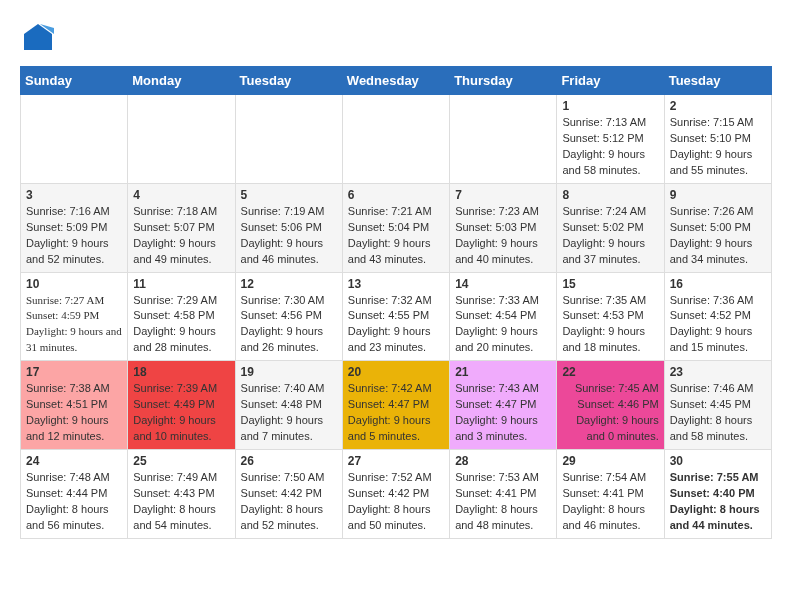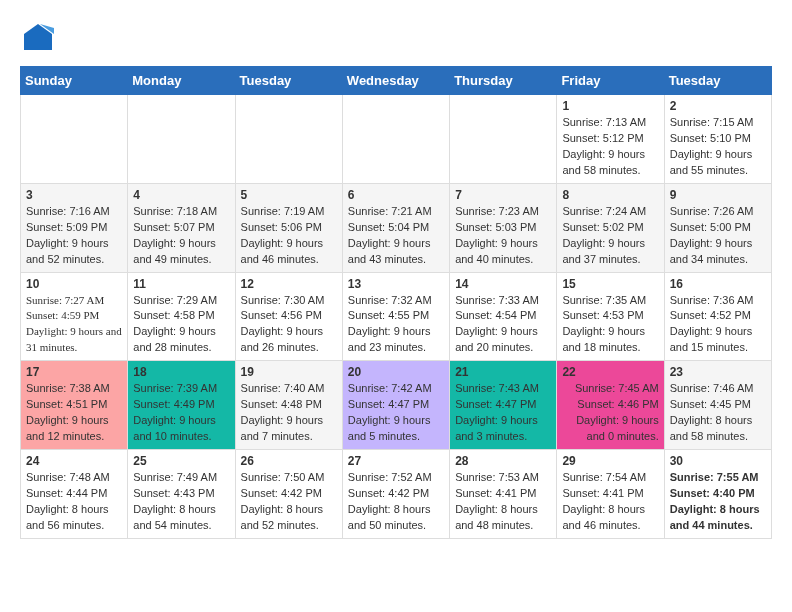--- a/index.html
+++ b/index.html
@@ -228,39 +228,39 @@
 Daylight: 9 hours and 15 minutes.</div>
         </td>
       </tr>
       <tr>
         <td style="background: #fca5a5;">
           <span class="day-number">17</span>
           <div class="day-info" style="white-space: pre-line;">Sunrise: 7:38 AM
 Sunset: 4:51 PM
 Daylight: 9 hours and 12 minutes.</div>
         </td>
-        <td style="background: #14b8a6;">
+        <td style="background: #ef4444;">
           <span class="day-number">18</span>
           <div class="day-info" style="white-space: pre-line;">Sunrise: 7:39 AM
 Sunset: 4:49 PM
 Daylight: 9 hours and 10 minutes.</div>
         </td>
         <td style="background: rgb(245, 245, 245);">
           <span class="day-number">19</span>
           <div class="day-info" style="white-space: pre-line;">Sunrise: 7:40 AM
 Sunset: 4:48 PM
 Daylight: 9 hours and 7 minutes.</div>
         </td>
-        <td style="background: #c4b5fd; margin-left: 28px;">
+        <td style="background: #eab308; margin-left: 28px;">
           <span class="day-number">20</span>
           <div class="day-info" style="white-space: pre-line;">Sunrise: 7:42 AM
 Sunset: 4:47 PM
 Daylight: 9 hours and 5 minutes.</div>
         </td>
-        <td style="background: #14b8a6;">
+        <td style="background: #f0abfc;">
           <span class="day-number">21</span>
           <div class="day-info" style="white-space: pre-line;">Sunrise: 7:43 AM
 Sunset: 4:47 PM
 Daylight: 9 hours and 3 minutes.</div>
         </td>
         <td style="background: #ec4899;">
           <span class="day-number">22</span>
           <div class="day-info" style="white-space: pre-line; text-align: right;">Sunrise: 7:45 AM
 Sunset: 4:46 PM
 Daylight: 9 hours and 0 minutes.</div>

